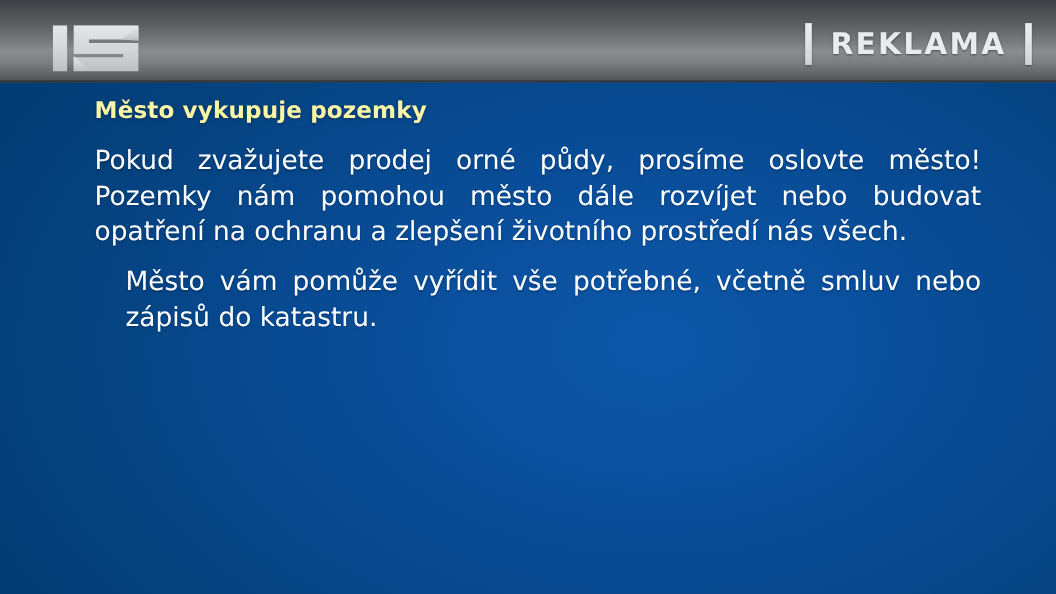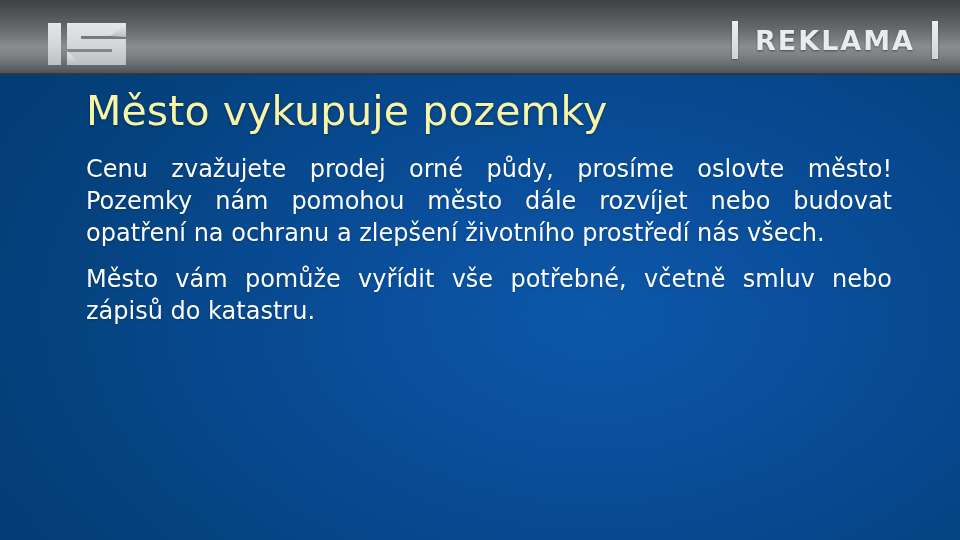--- a/index.html
+++ b/index.html
@@ -89,37 +89,37 @@
 
   
   #content {
     position: absolute;
     left: 86px;
     top: 88px;
     width: 806px;
   }
   .slide-title {
     color: #f8f5a6;
-    font-size: 41px;
-    font-weight: normal;
+    font-size: 21px;
+    font-weight: bold;
     line-height: 1.15;
     margin: 0 0 18px 0;
     text-shadow: 0 1px 3px rgba(0,0,0,0.30);
     letter-spacing: 0.1px;
   }
   .para {
     color: #ffffff;
     font-size: 24px;
     line-height: 1.34;
     margin: 0 0 13px 0;
     text-align: justify;
     text-justify: inter-word;
     text-shadow: 0 1px 2px rgba(0,0,0,0.22);
   }
-  .para:last-child { margin-bottom: 0; }
+  .para:last-child { margin-bottom: 0; margin-left: 28px; }
 </style>
 </head>
 <body>
 
 <div id="screen">
 
   <div id="header">
 
     <div class="logo">
       <svg width="78" height="42" viewBox="0 0 78 42" aria-hidden="true">
@@ -145,20 +145,20 @@
       <span class="rk-text">REKLAMA</span>
       <span class="rk-bar"></span>
     </div>
 
   </div>
 
   <div id="content">
 
     <h1 class="slide-title">Město vykupuje pozemky</h1>
 
-    <p class="para">Cenu zvažujete prodej orné půdy, prosíme oslovte město! Pozemky nám pomohou město dále rozvíjet nebo budovat opatření na ochranu a zlepšení životního prostředí nás všech.</p>
+    <p class="para">Pokud zvažujete prodej orné půdy, prosíme oslovte město! Pozemky nám pomohou město dále rozvíjet nebo budovat opatření na ochranu a zlepšení životního prostředí nás všech.</p>
 
 
     <p class="para">Město vám pomůže vyřídit vše potřebné, včetně smluv nebo zápisů do katastru.</p>
 
   </div>
 
 </div>
 
 </body></html>

